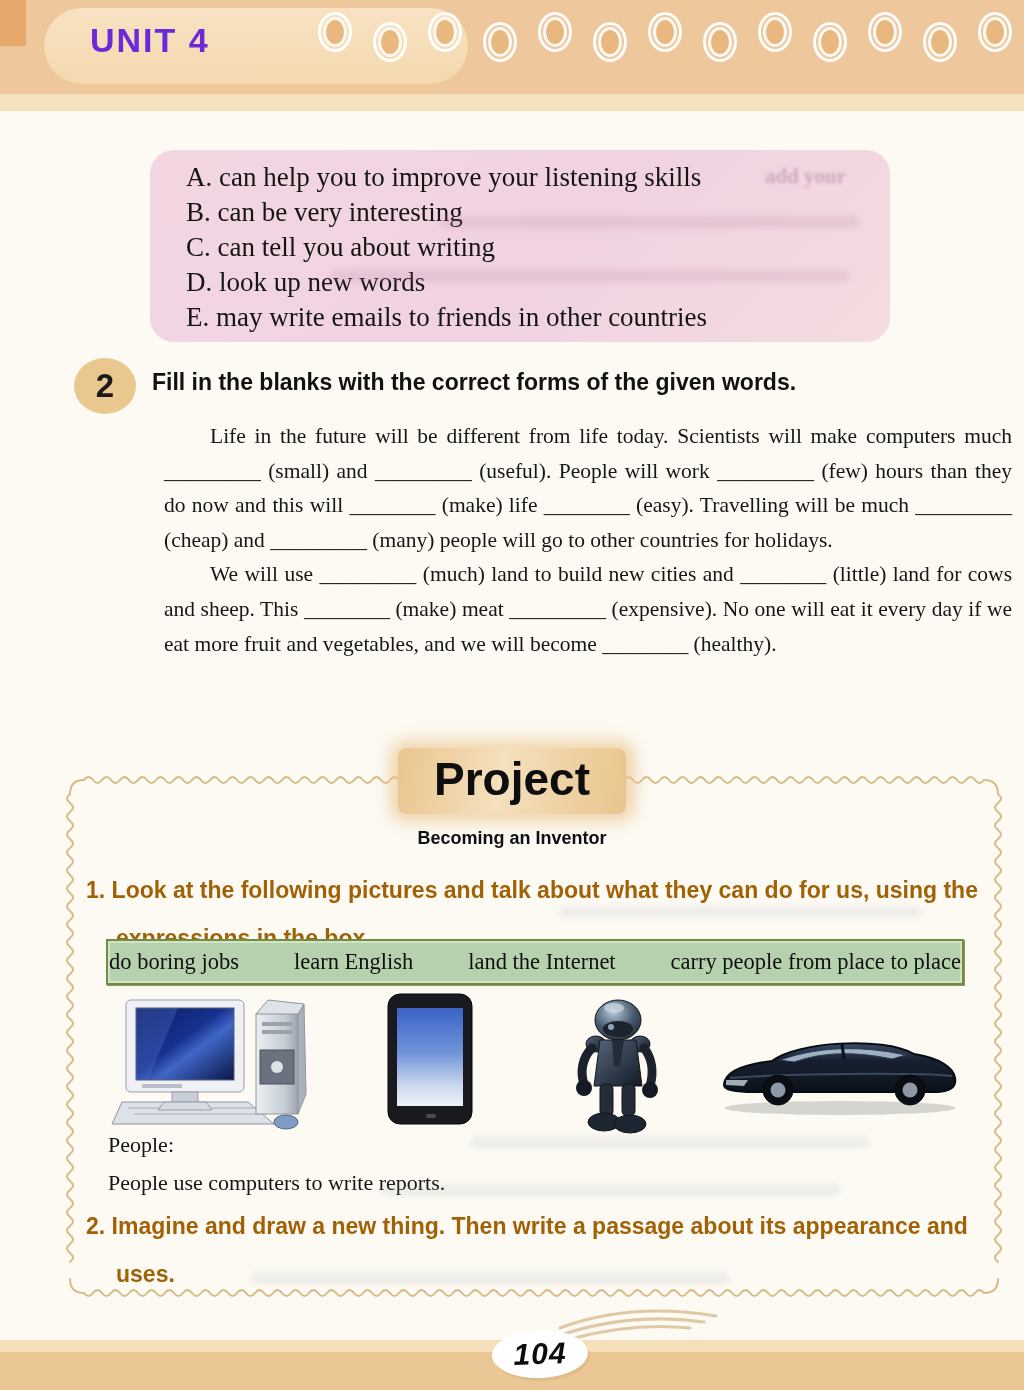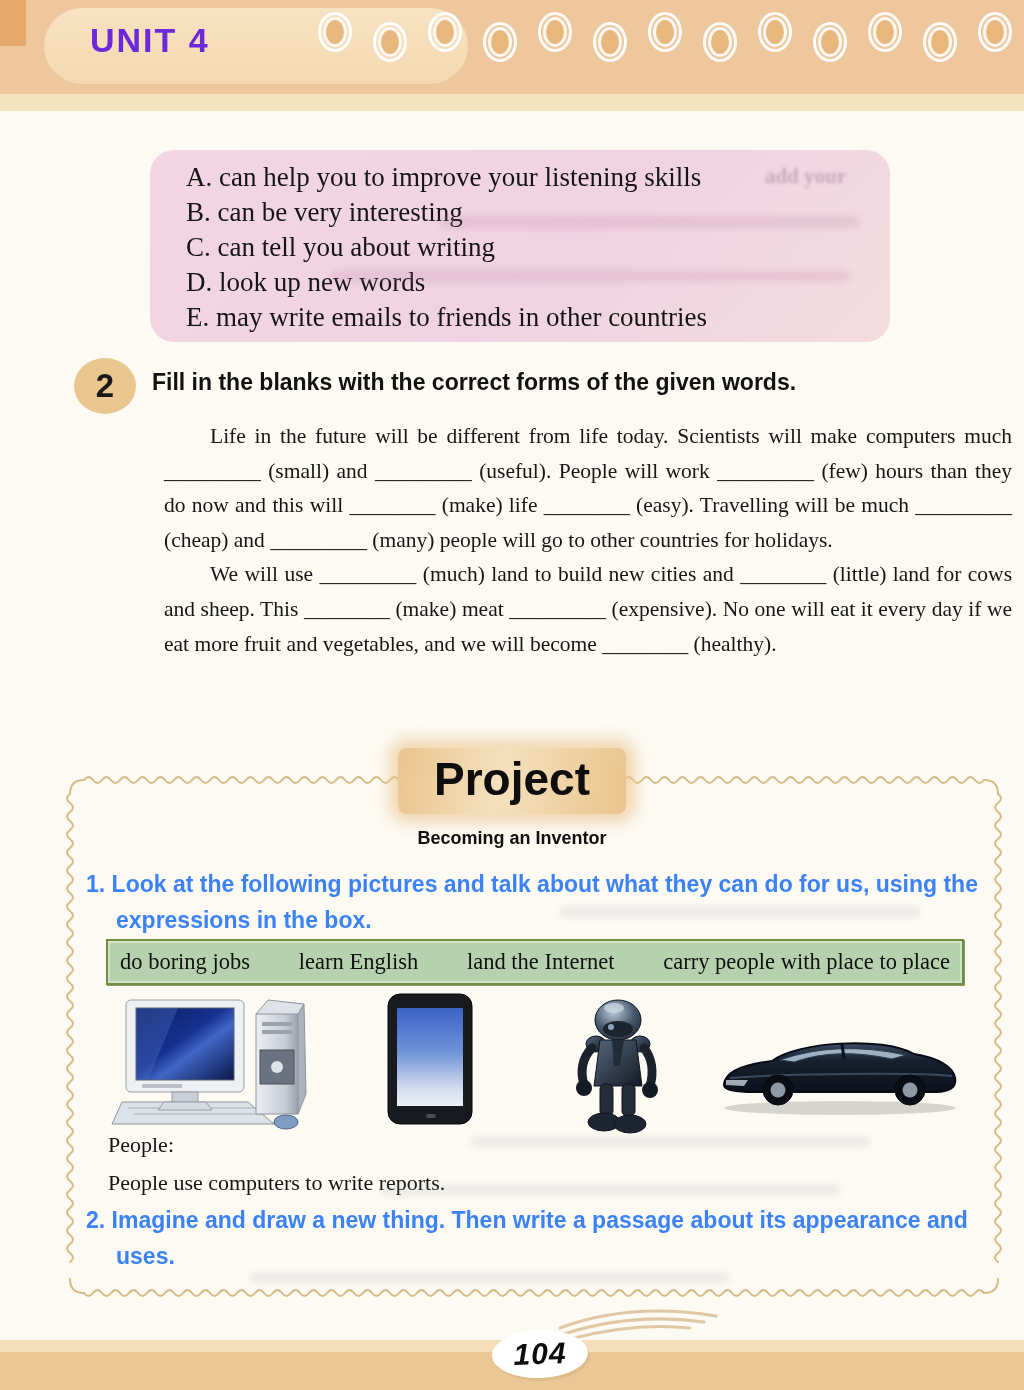--- a/index.html
+++ b/index.html
@@ -44,28 +44,28 @@
                  background:linear-gradient(100deg,#ebc око,#f0d2a0);
                  background:linear-gradient(100deg,#eac folly,#f0d2a0);
                  background:linear-gradient(100deg,#eac58e 0%,#f4e0bd 45%,#e9c audit 100%);
                  background:linear-gradient(100deg,#eac58e 0%,#f4e0bd 45%,#e9c audit);
                  background:linear-gradient(100deg,#eac58e,#f4e0bd 45%,#e9c58c);
                  box-shadow:0 0 16px 8px rgba(236,200,148,.75);
                  font-family:"Liberation Sans",sans-serif;font-weight:bold;font-size:46px;color:#0e0e0e;}
   .project-sub{position:absolute;left:0;top:828px;width:1024px;text-align:center;
                font-family:"Liberation Sans",sans-serif;font-weight:bold;font-size:18px;color:#0f0f0f;}
   .task{position:absolute;left:86px;width:888px;font-family:"Liberation Sans",sans-serif;
-        font-weight:bold;font-size:23px;line-height:36px;color:#3b82f6;
+        font-weight:bold;font-size:23px;line-height:48px;color:#a16207;
         padding-left:30px;text-indent:-30px;}
   .task1{top:866px;}
   .task2{top:1202px;}
   .green-box{position:absolute;left:106px;top:939px;width:858px;height:46px;box-sizing:border-box;
              background:#b6d1ae;border:2px solid #6e8e41;
              box-shadow:inset 0 0 0 2px rgba(236,240,220,.55), 1px 1px 0 #8a9b5c;
-             display:flex;align-items:center;justify-content:space-between;padding:0 12px;
+             display:flex;align-items:center;justify-content:space-between;padding:0 1px;
              font-size:22.5px;color:#101010;white-space:nowrap;}
 
   .img-wrap{position:absolute;}
   .computer-img{left:108px;top:998px;width:206px;height:134px;}
   .phone-img{left:382px;top:992px;width:96px;height:136px;}
   .robot-img{left:562px;top:996px;width:112px;height:142px;}
   .car-img{left:714px;top:1022px;width:252px;height:98px;}
 
   .example-label{position:absolute;left:108px;top:1132px;font-size:22px;color:#151515;}
   .example-text{position:absolute;left:108px;top:1170px;font-size:22px;color:#151515;}
@@ -149,21 +149,21 @@
   <div class="task task1">
     <span>1.</span>
     <span> </span>
     <span>Look at the following pictures and talk about what they can do for us, using the expressions in the box.</span>
   </div>
 
   <div class="green-box">
     <span>do boring jobs</span>
     <span>learn English</span>
     <span>land the Internet</span>
-    <span>carry people with place to place</span>
+    <span>carry people from place to place</span>
   </div>
 
   <div class="img-wrap computer-img">
     <svg viewBox="0 0 206 134" width="206" height="134">
       <defs>
         <linearGradient id="scr" x1="0" y1="0" x2="1" y2="1">
           <stop offset="0" stop-color="#0c1c60"></stop>
             <stop offset=".45" stop-color="#16318f"></stop>
           <stop offset=".6" stop-color="#3f66c6"></stop>
             <stop offset="1" stop-color="#0a1648"></stop>

